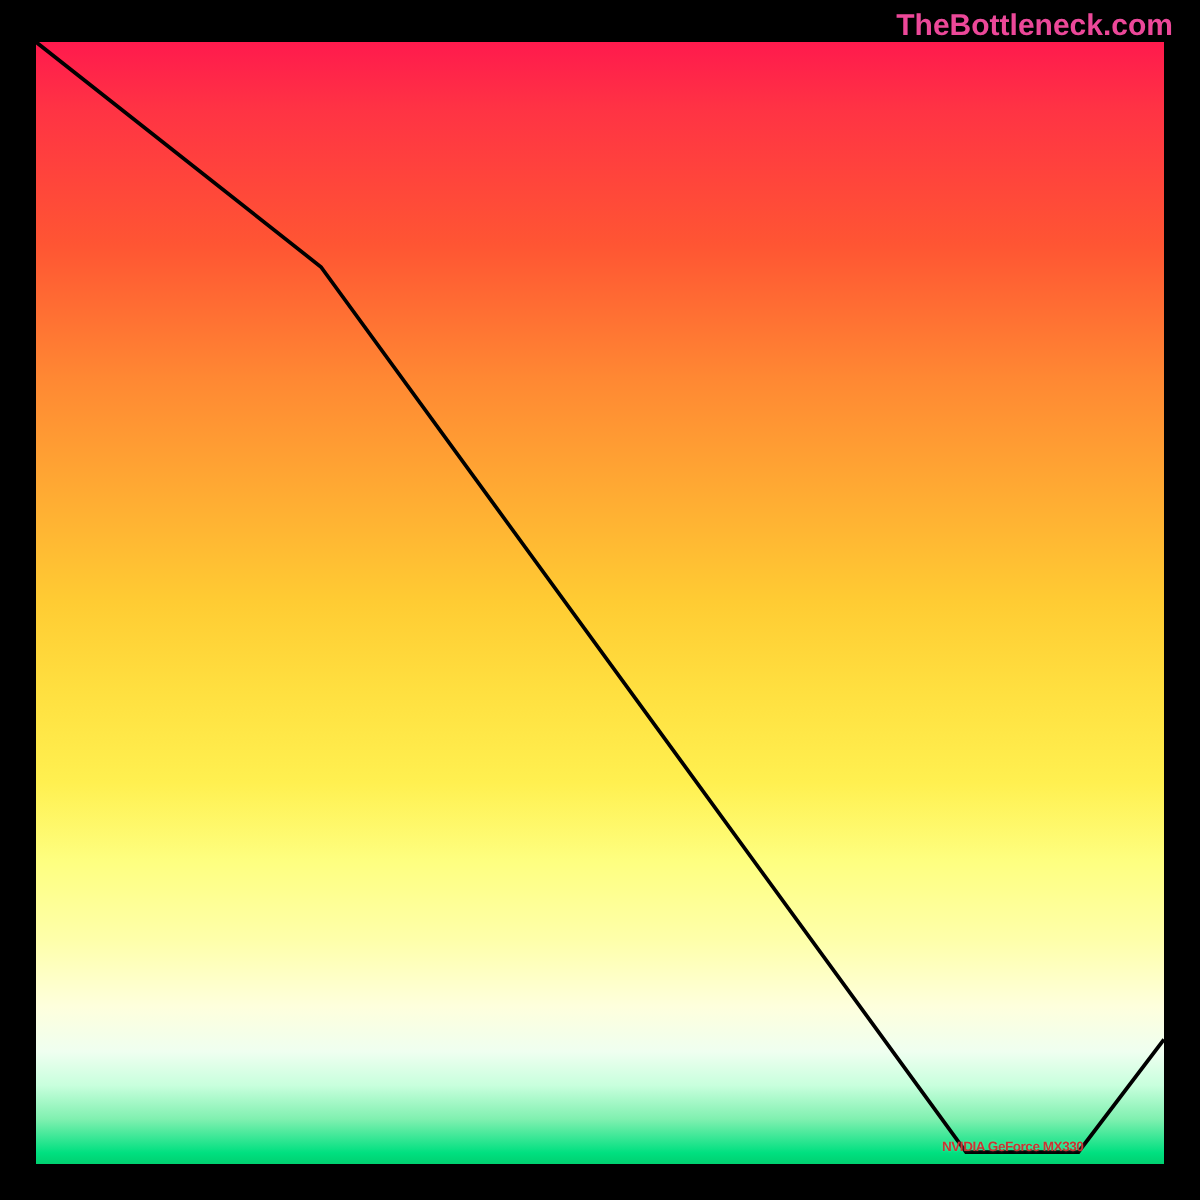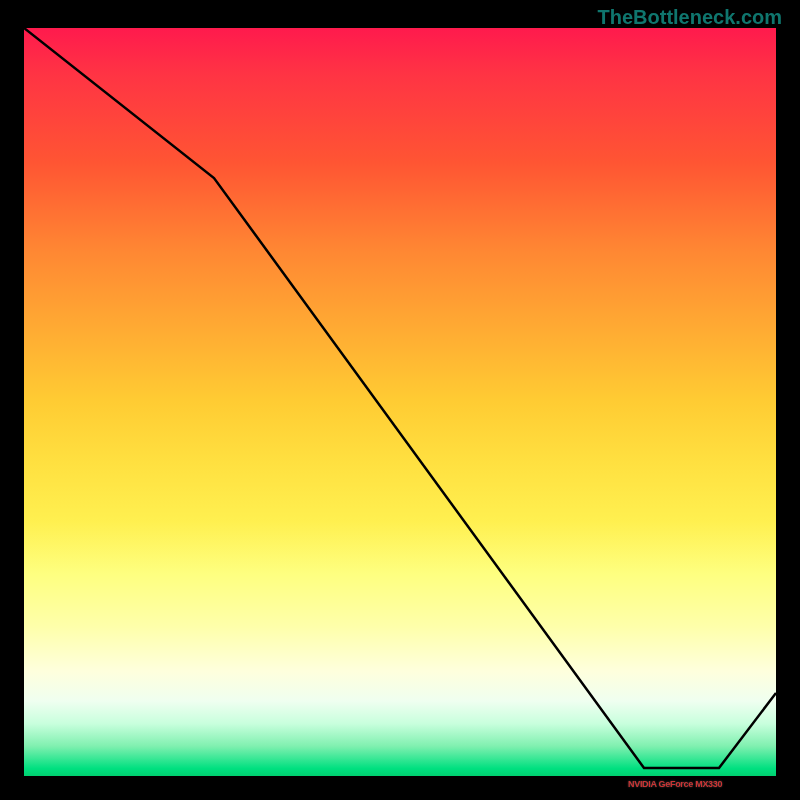--- a/index.html
+++ b/index.html
@@ -8,21 +8,21 @@
     width: 800px;
     height: 800px;
     background: #000;
     font-family: Arial, sans-serif;
     position: relative;
   }
   .watermark {
     position: absolute;
     top: 6px;
     right: 18px;
-    color: #0f766e;
+    color: #ec4899;
     font-size: 20px;
     font-weight: bold;
     z-index: 10;
   }
   .plot-area {
     position: absolute;
     left: 24px;
     top: 28px;
     width: 752px;
     height: 748px;
@@ -67,13 +67,13 @@
 <body>
 
 <div class="watermark">TheBottleneck.com</div>
 
 <div class="plot-area"></div>
 
 <svg class="line-svg" viewBox="0 0 752 748" preserveAspectRatio="none">
   <polyline points="0,0 190,150 620,740 695,740 752,665" fill="none" stroke="#000" stroke-width="2.5"></polyline>
 </svg>
 
-<div class="label" style="left:628px; top:779px;">NVIDIA GeForce MX330</div>
+<div class="label" style="left:628px; top:759px;">NVIDIA GeForce MX330</div>
 
 </body></html>

